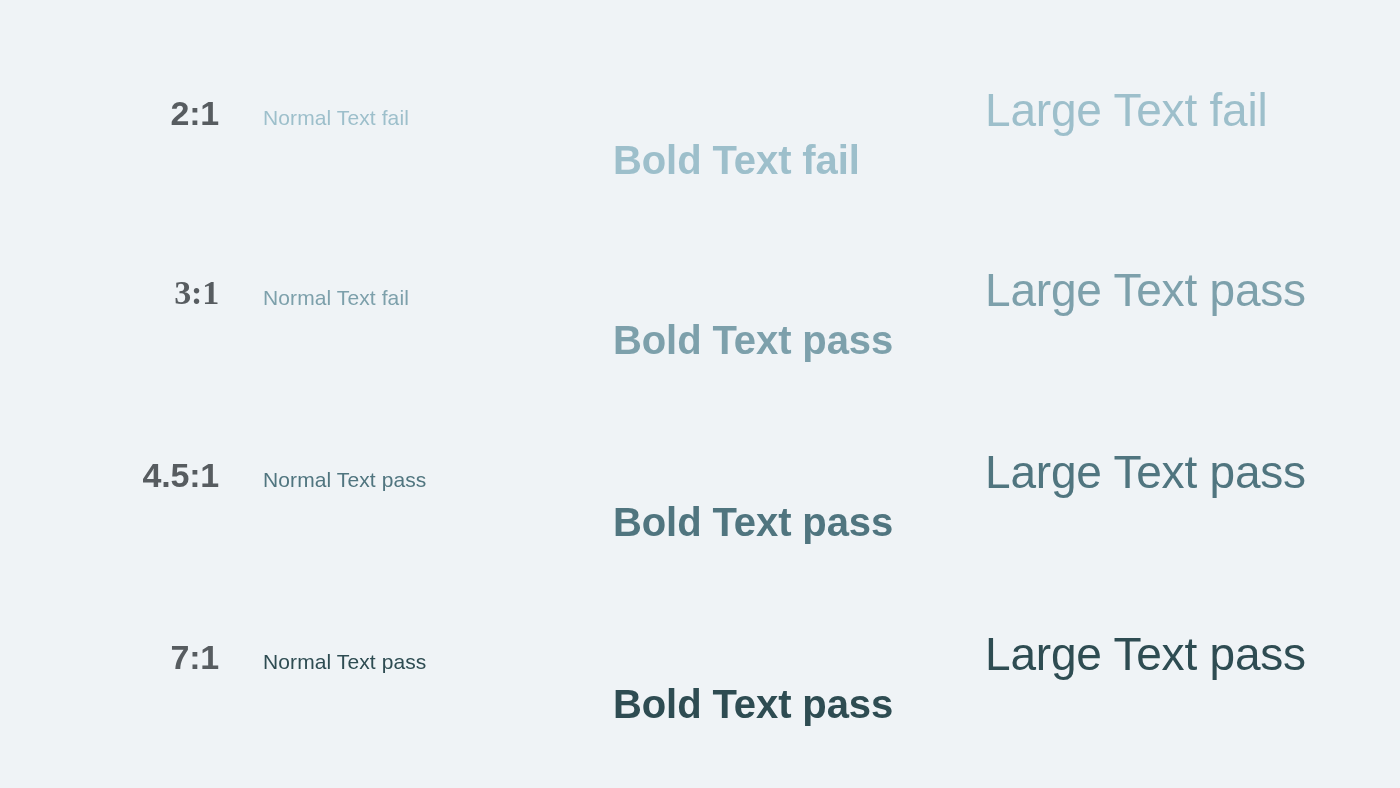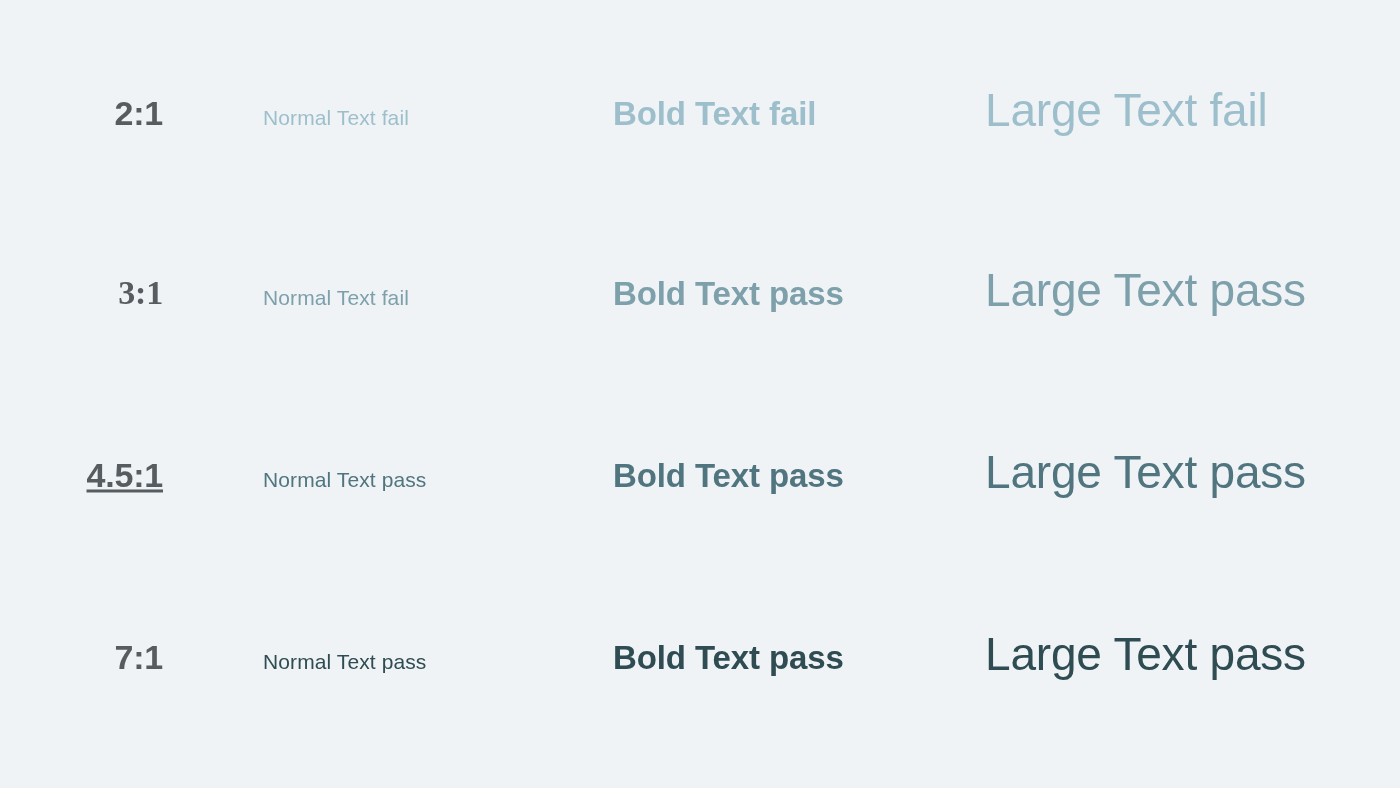--- a/index.html
+++ b/index.html
@@ -38,42 +38,43 @@
   .cell {
     position: absolute;
     white-space: nowrap;
     line-height: 1;
     
     transform: translateY(-0.78em);
   }
 
   
   .cell-ratio {
-    right: 1237px;           
+    right: 1181px;           
     text-align: right;
     font-size: 34px;
     font-weight: 700;
     letter-spacing: -0.2px;
     color: #575c60;
   }
 
   
   .cell-normal {
     left: 263px;
     font-size: 21px;
     font-weight: 400;
     letter-spacing: 0.1px;
   }
 
   
   .cell-bold {
     left: 613px;
-    font-size: 33px;
+    font-size: 40px;
     font-weight: 700;
     letter-spacing: -0.1px;
+    margin-top: 48px;
   }
 
   
   .cell-large {
     left: 985px;
     font-size: 46px;
     font-weight: 400;
     letter-spacing: -0.2px;
   }
 </style>
@@ -90,21 +91,21 @@
   </div>
 
   <div class="contrast-row" data-row="1">
     <div class="cell cell-ratio" style="color: rgb(87, 92, 96); font-family: Liberation Serif, serif;">3:1</div>
     <div class="cell cell-normal" style="color: rgb(125, 160, 171);">Normal Text fail</div>
     <div class="cell cell-bold" style="color: rgb(125, 160, 171);">Bold Text pass</div>
     <div class="cell cell-large" style="color: rgb(125, 160, 171);">Large Text pass</div>
   </div>
 
   <div class="contrast-row" data-row="2">
-    <div class="cell cell-ratio" style="color: rgb(87, 92, 96); text-decoration: underline;">4.5:1</div>
+    <div class="cell cell-ratio" style="color: rgb(87, 92, 96);">4.5:1</div>
     <div class="cell cell-normal" style="color: rgb(80, 117, 127);">Normal Text pass</div>
     <div class="cell cell-bold" style="color: rgb(80, 117, 127);">Bold Text pass</div>
     <div class="cell cell-large" style="color: rgb(80, 117, 127);">Large Text pass</div>
   </div>
 
   <div class="contrast-row" data-row="3">
     <div class="cell cell-ratio" style="color: rgb(87, 92, 96);">7:1</div>
     <div class="cell cell-normal" style="color: rgb(46, 76, 82);">Normal Text pass</div>
     <div class="cell cell-bold" style="color: rgb(46, 76, 82);">Bold Text pass</div>
     <div class="cell cell-large" style="color: rgb(46, 76, 82);">Large Text pass</div>

